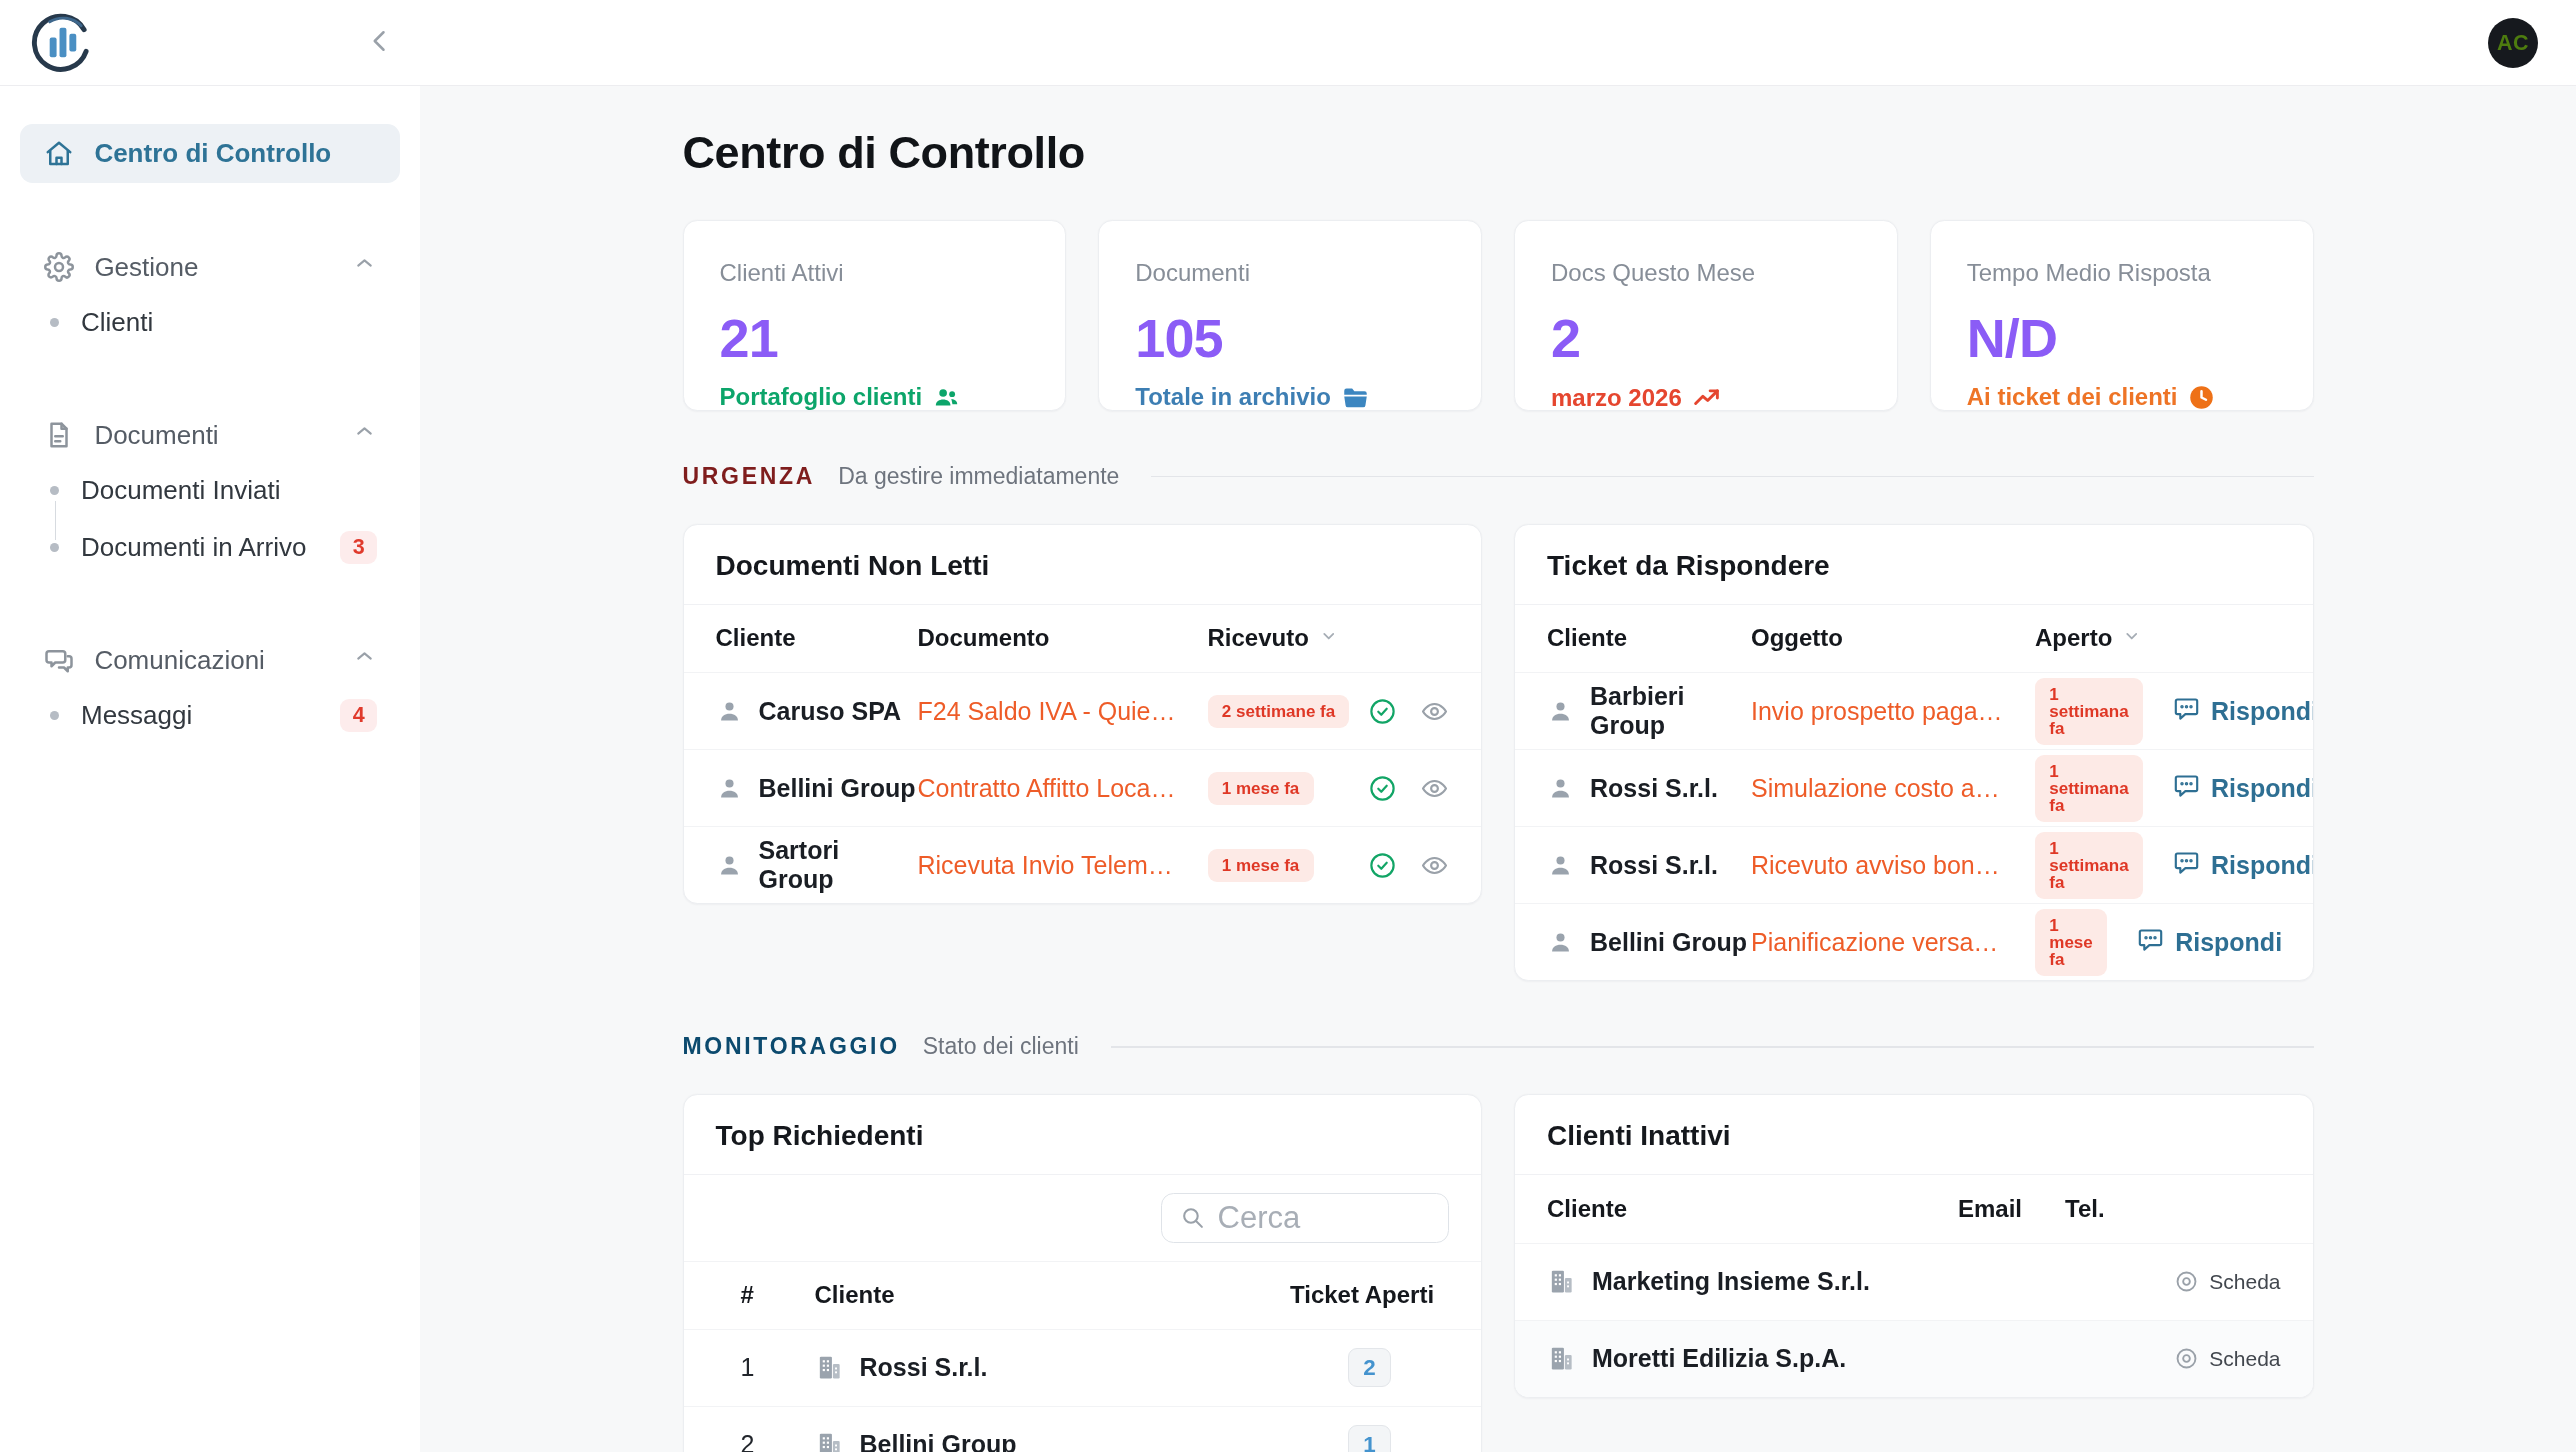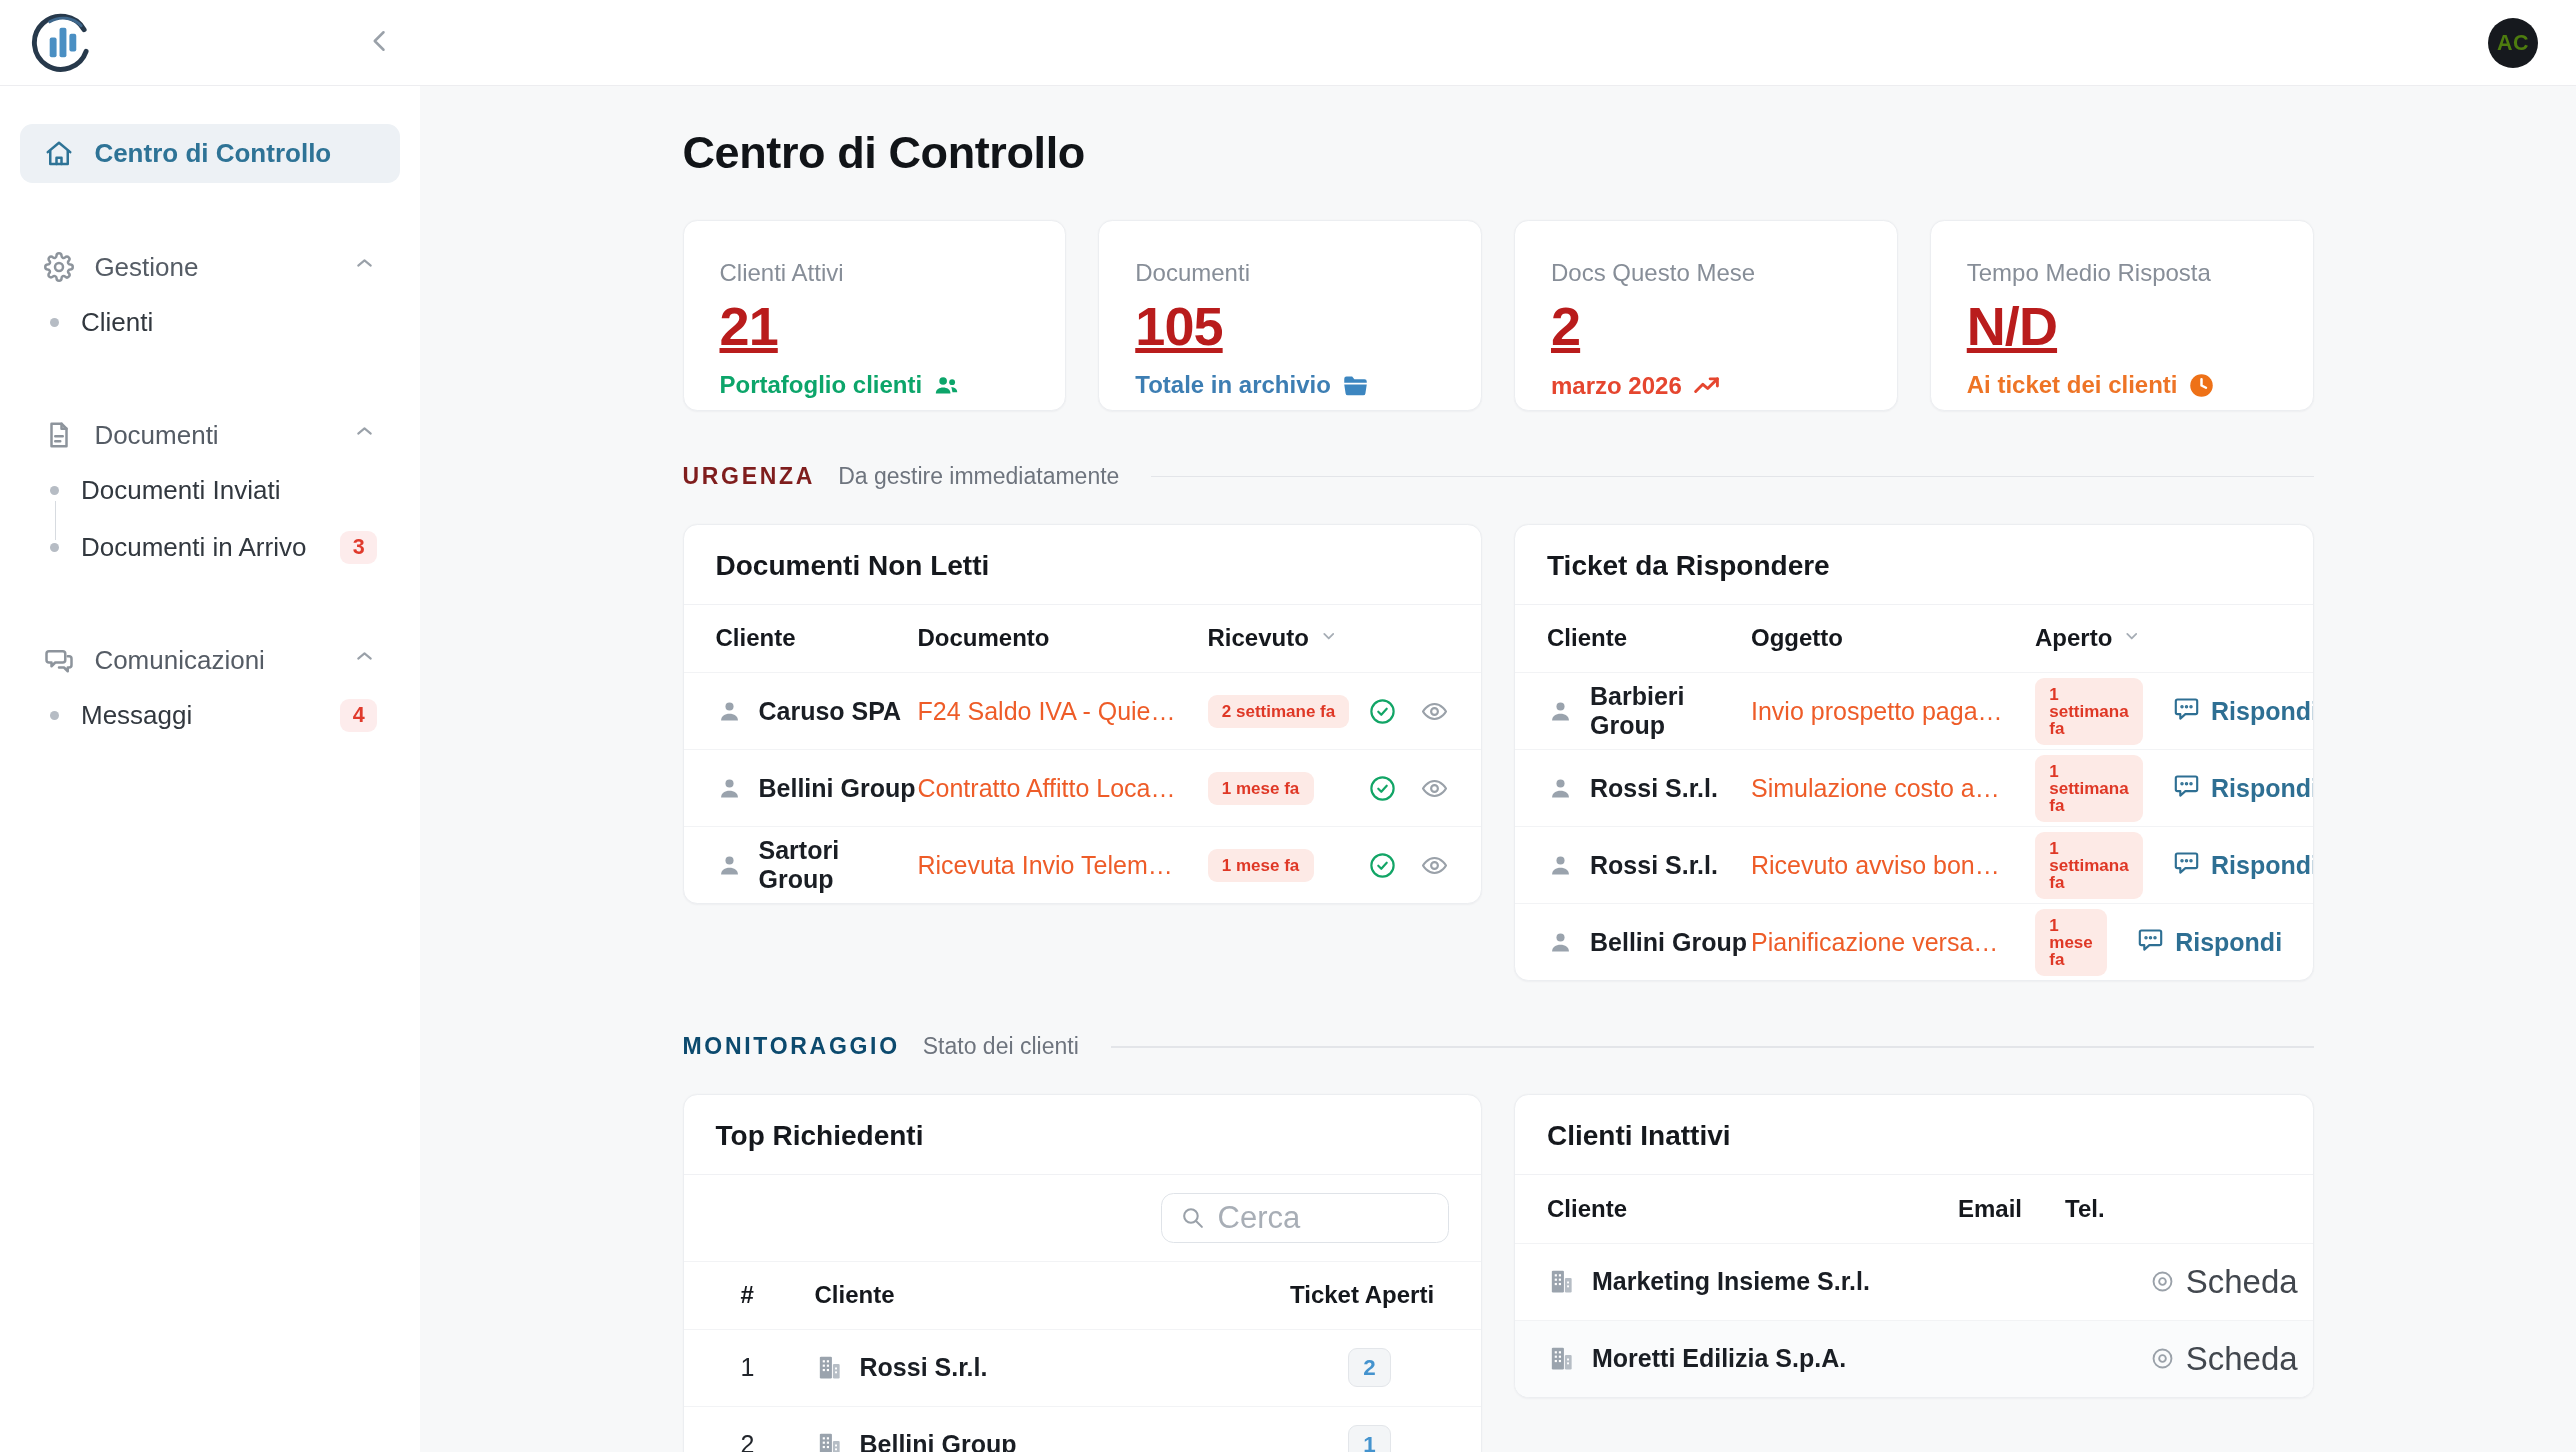--- a/index.html
+++ b/index.html
@@ -63,21 +63,21 @@
   .main { flex:1; min-width:0; overflow:hidden; }
   .container { width:1631px; margin:0 auto; padding-top:41px; }
   h1.page-title { font-size:45px; font-weight:800; letter-spacing:-0.4px; color:#111418; }
   
   .stats { display:flex; gap:32px; margin-top:41px; }
   .stat-card {
     flex:1; background:#fff; border:0.9px solid #eceef1; border-radius:14.3px;
     padding:38px 36px; height:191px; box-shadow:0 0.9px 1.8px rgba(16,24,40,.04);
   }
   .stat-label { font-size:24px; font-weight:500; color:#878e98; }
-  .stat-value { font-size:54px; font-weight:800; color:#b91c1c; margin-top:8px; letter-spacing:-0.9px;text-decoration:underline; }
+  .stat-value { font-size:54px; font-weight:800; color:#8b5cf6; margin-top:20px; letter-spacing:-0.9px; }
   .stat-footer { margin-top:14.3px; font-size:24px; font-weight:600; display:flex; align-items:center; gap:10.7px; }
   .stat-footer .ico { display:flex; }
   .c-green { color:#0fa06a; color:#0ca56a; }
   .c-blue  { color:#3d7eb3; }
   .c-red   { color:#e5462f; }
   .c-orange{ color:#ee7426; }
   
   .section-row { display:flex; align-items:center; gap:23px; margin:52px 0 34px; }
   .section-label { font-size:23px; font-weight:800; letter-spacing:2.7px; }
   .section-label.urgenza { color:#7f1d1d; }
@@ -131,22 +131,22 @@
   .rank-num { font-size:25px; color:#22262c; }
   .tickets-col { display:flex; justify-content:center; }
   .pill-badge {
     background:#f3f5f7; border:0.9px solid #e3e6ea; color:#4493ce;
     font-size:22.4px; font-weight:600; border-radius:9px; padding:7.2px 14.3px; line-height:1;
   }
   
   .grid-inactive { grid-template-columns:411px 107px 85px 1fr; }
   .trow.alt { background:#fafbfc; }
   .scheda-link {
-    display:flex; align-items:center; gap:10.7px; 
-    color:#42474e; font-size:33px; font-weight:500; cursor:pointer;
+    display:flex; align-items:center; gap:10.7px; justify-content:flex-end;
+    color:#42474e; font-size:21px; font-weight:500; cursor:pointer;
   }
   .muted-ico { color:#9aa1a9; display:flex; }
 </style>
 </head>
 <body>
 
 <header class="topbar">
   <span class="logo">
     <svg viewBox="0 0 64 64" width="63" height="63">
       <path d="M55 18 A27 27 0 1 0 57 40" fill="none" stroke="#27394b" stroke-width="5" stroke-linecap="round"></path>

